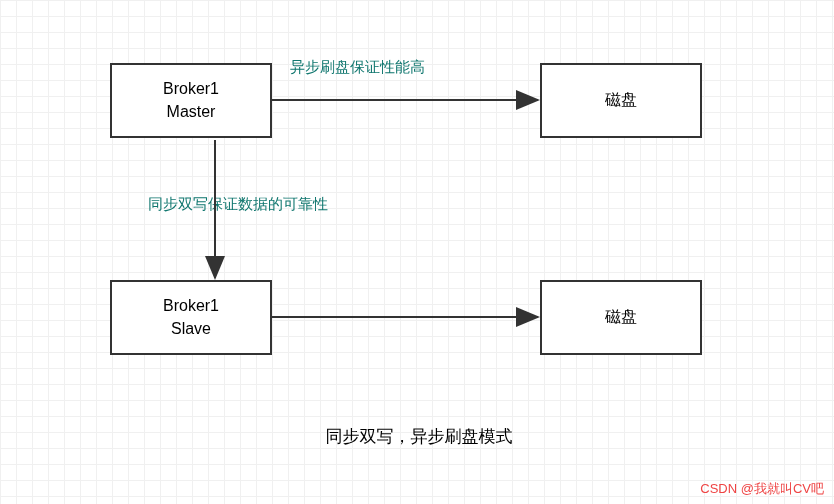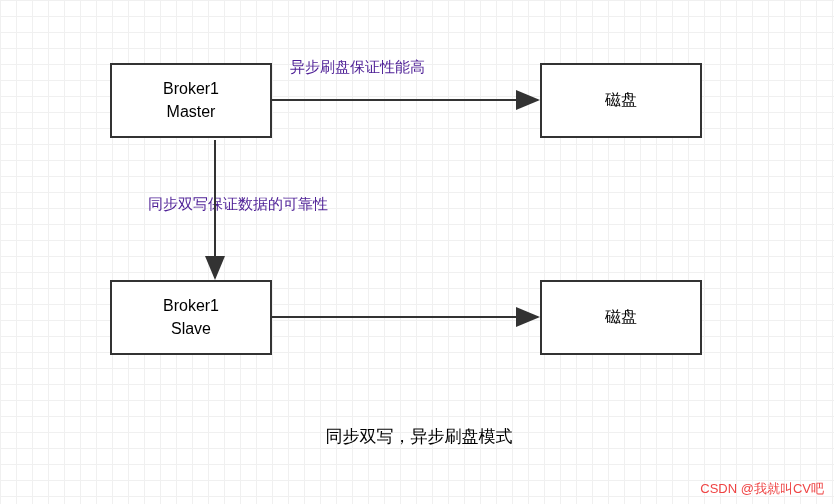--- a/index.html
+++ b/index.html
@@ -27,21 +27,21 @@
       line-height: 1.4;
       text-align: center;
     }
     .box-master { left: 110px; top: 63px; width: 162px; height: 75px; }
     .box-disk1  { left: 540px; top: 63px; width: 162px; height: 75px; }
     .box-slave  { left: 110px; top: 280px; width: 162px; height: 75px; }
     .box-disk2  { left: 540px; top: 280px; width: 162px; height: 75px; }
     .label {
       position: absolute;
       font-size: 15px;
-      color: #4c1d95;
+      color: #0f766e;
       white-space: nowrap;
     }
     .label-async { left: 290px; top: 58px; }
     .label-sync  { left: 148px; top: 195px; }
     .caption {
       position: absolute;
       left: 4px; right: 0;
       top: 425px;
       text-align: center;
       font-size: 17px;

